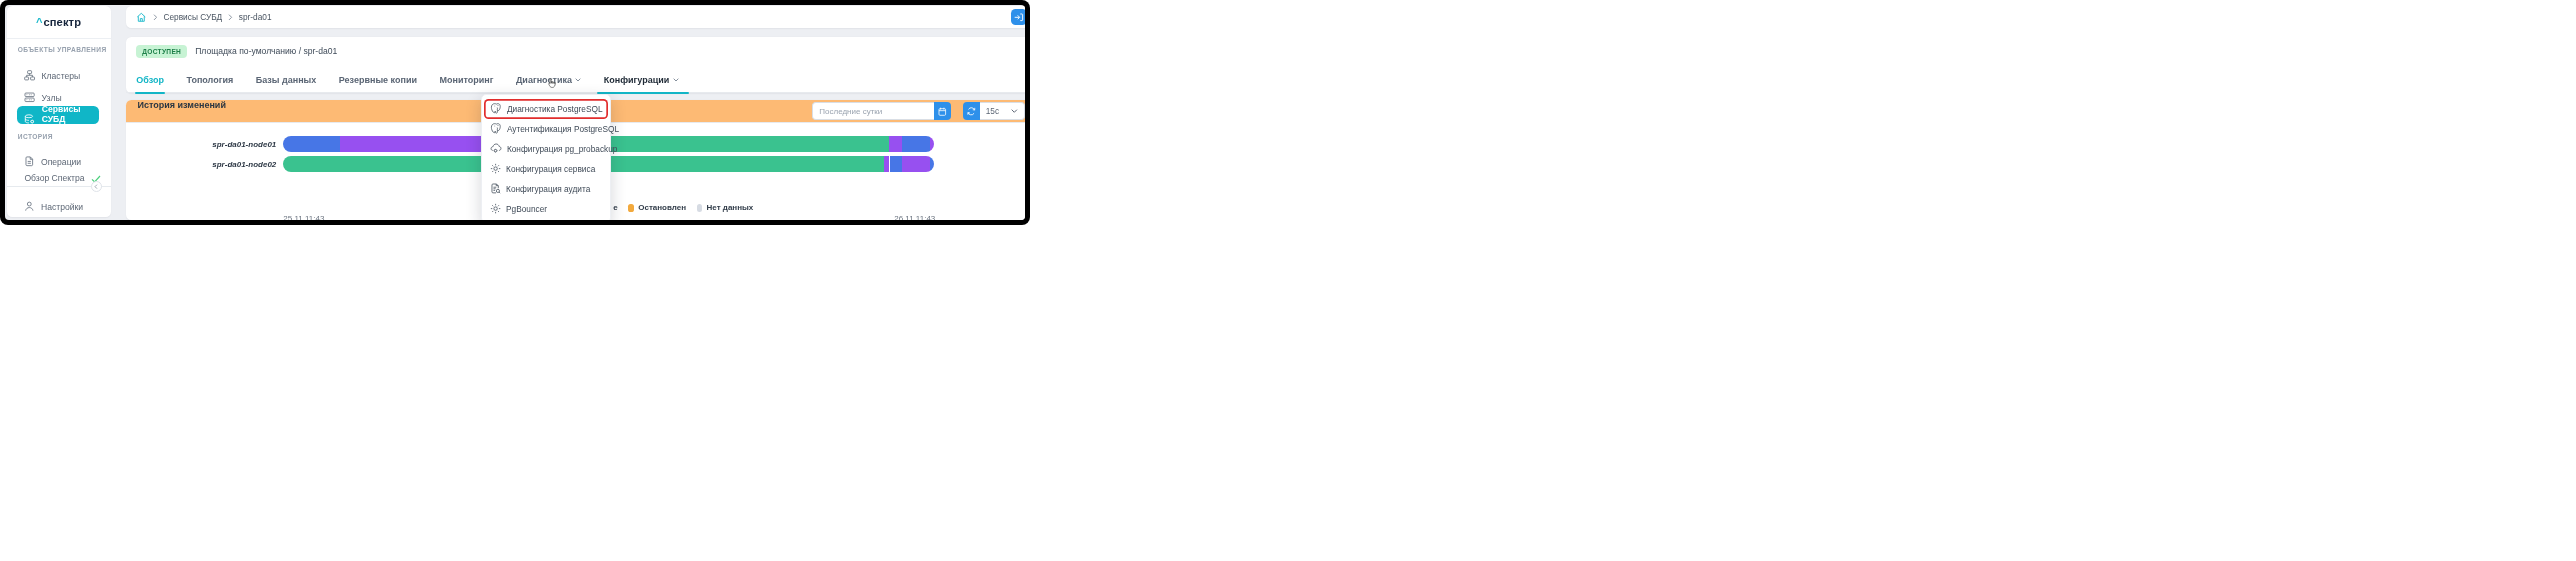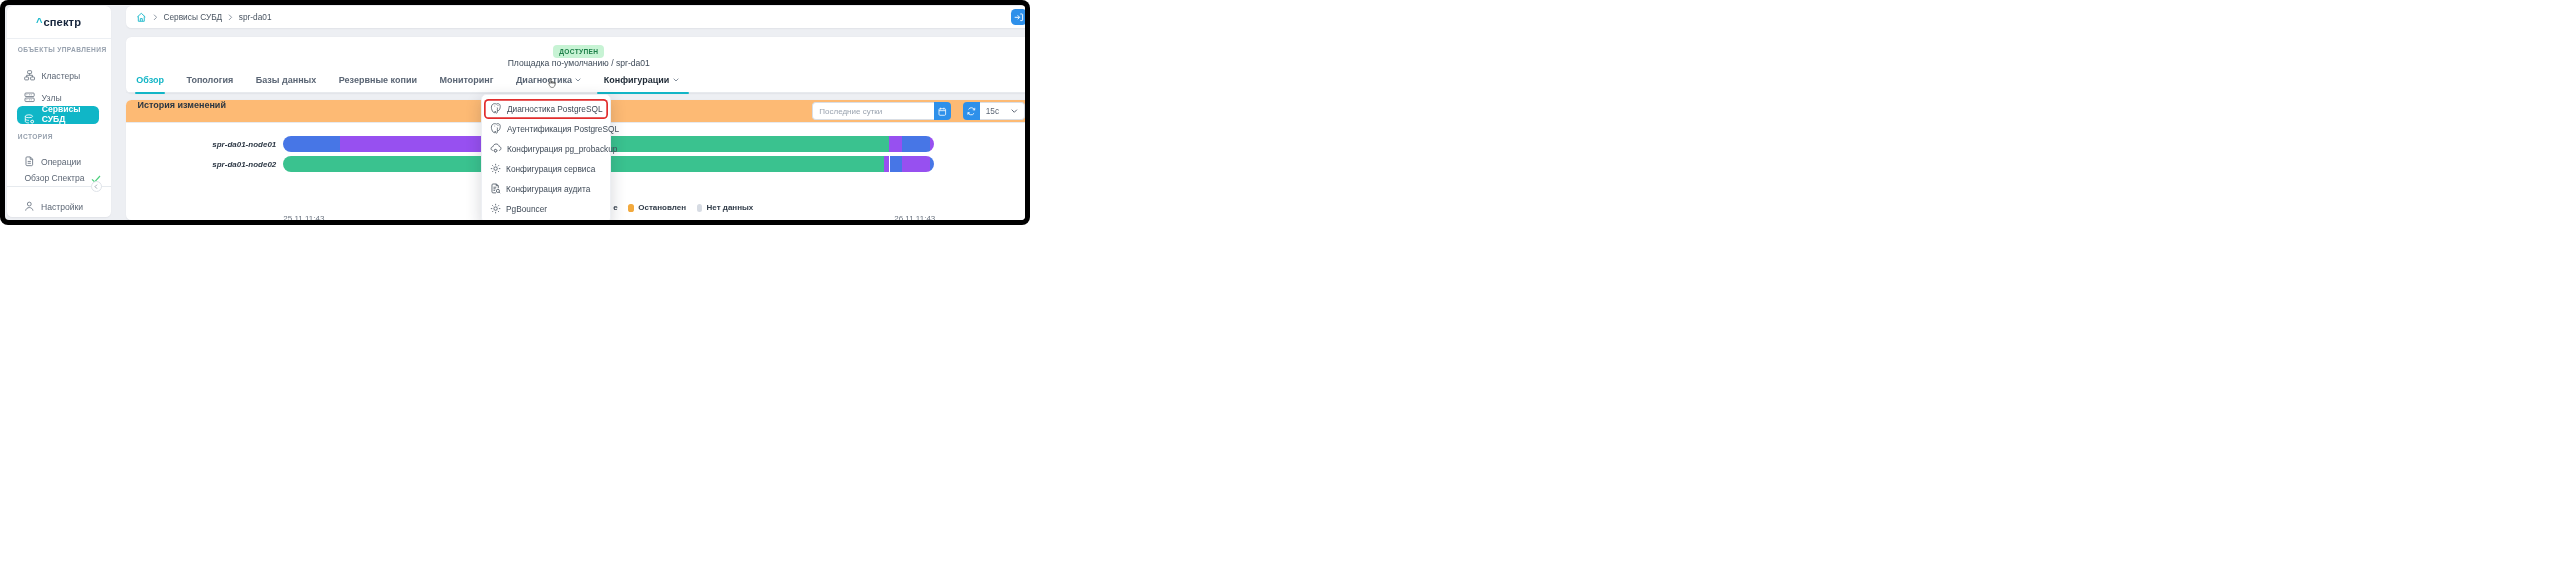--- a/index.html
+++ b/index.html
@@ -19,21 +19,21 @@
   .collapse-btn{position:absolute;left:84px;top:175px;width:9.3px;height:9.3px;border:0.7px solid #dfe3e9;background:#fff;border-radius:50%;display:flex;align-items:center;justify-content:center;cursor:pointer;}
 
   
   .crumbbar{left:121px;top:0.7px;width:905px;height:22.5px;display:flex;align-items:center;padding:0 4px 0 10px;box-sizing:border-box;}
   .crumb{font-size:8.3px;color:#4a5562;}
   .crumb-sep{color:#8b95a2;margin:0 6px;display:flex;}
   .login-btn{margin-left:auto;width:16.5px;height:16px;background:#2e90ea;border-radius:4.6px;display:flex;align-items:center;justify-content:center;cursor:pointer;}
 
   
   .servicecard{left:121px;top:32px;width:905px;height:56px;border-radius:5.3px;}
-  .badge-row{display:flex;align-items:center;padding:7.3px 10px 0 10px;flex-direction:column;}
+  .badge-row{display:flex;align-items:center;gap:8px;padding:7.3px 10px 0 10px;}
   .status-badge{background:#c7f3d4;color:#1d8049;font-size:6.6px;font-weight:bold;letter-spacing:0.3px;padding:3.3px 6px;border-radius:4px;}
   .service-path{font-size:8.6px;color:#3f4b59;}
   .tabs-row{position:absolute;left:0;right:0;bottom:0;display:flex;align-items:flex-end;gap:22.5px;padding:0 10px;border-bottom:1.3px solid #e7eaee;height:24px;box-sizing:border-box;}
   .tab{position:relative;font-size:9px;font-weight:bold;color:#5a6574;padding-bottom:7.3px;display:flex;align-items:center;gap:3.3px;cursor:pointer;white-space:nowrap;}
   .tab .chev{display:flex;color:#7b8694;}
   .tab.active{color:#12b5c6;}
   .tab.open{color:#1f2a36;}
   .tab.active::after,.tab.open::after{content:"";position:absolute;left:-1.3px;right:-1.3px;bottom:-1.3px;height:2px;background:#12b5c6;border-radius:1.3px;}
   .tab.open::after{left:-6.6px;right:-10.6px;}
 

